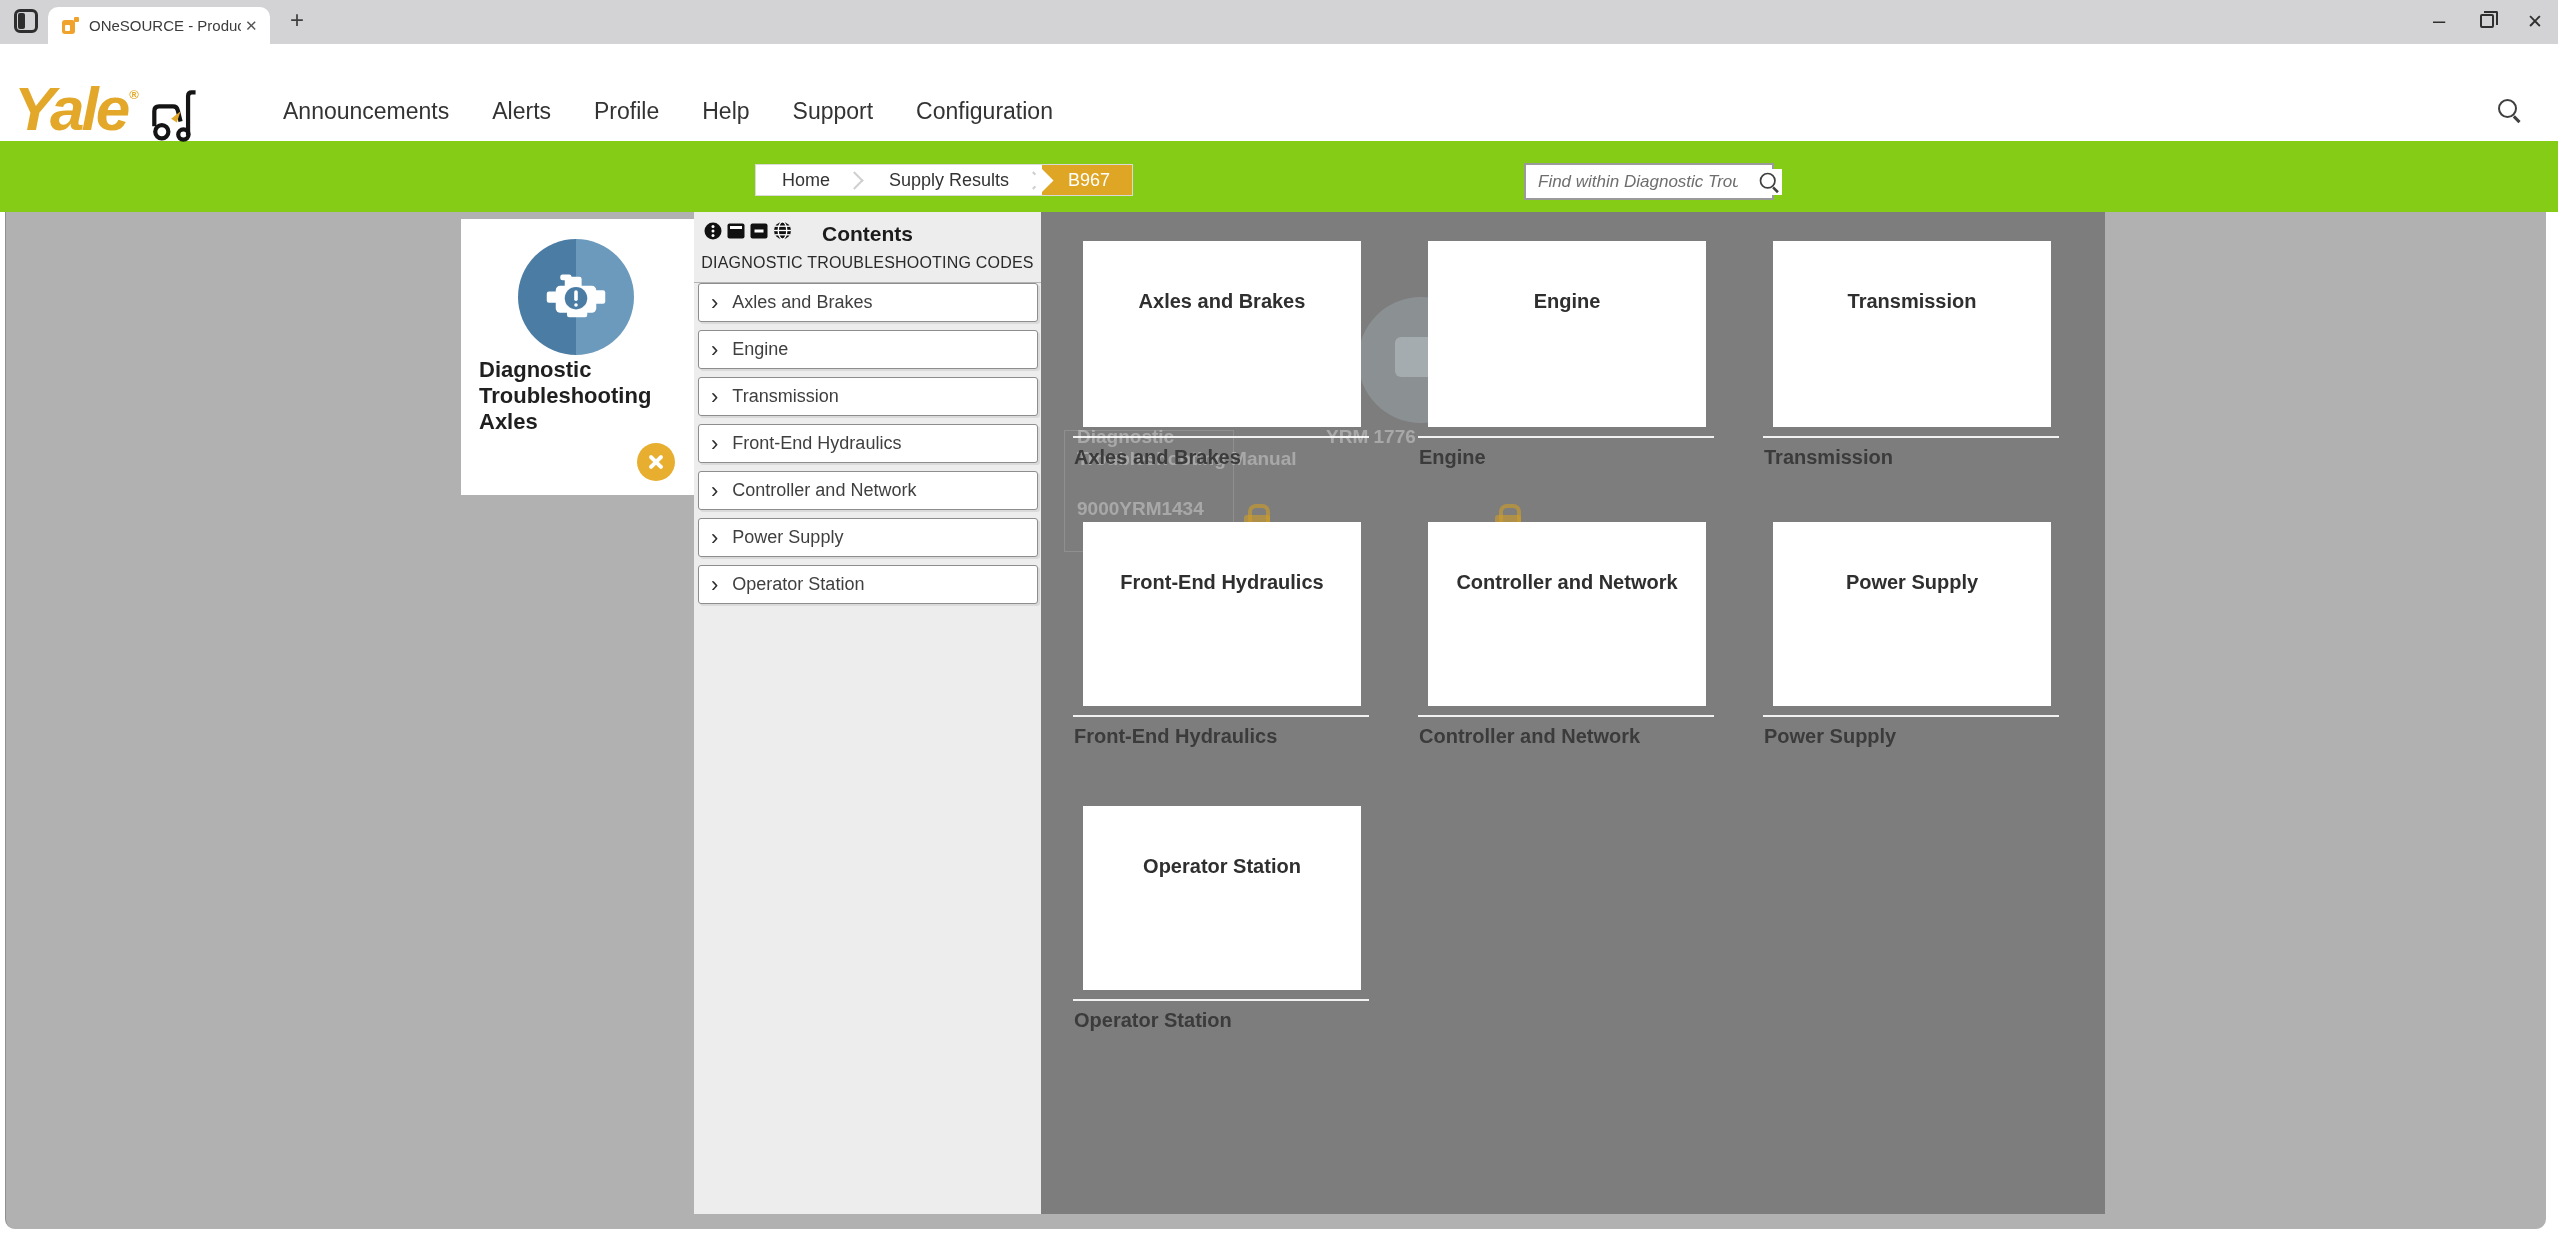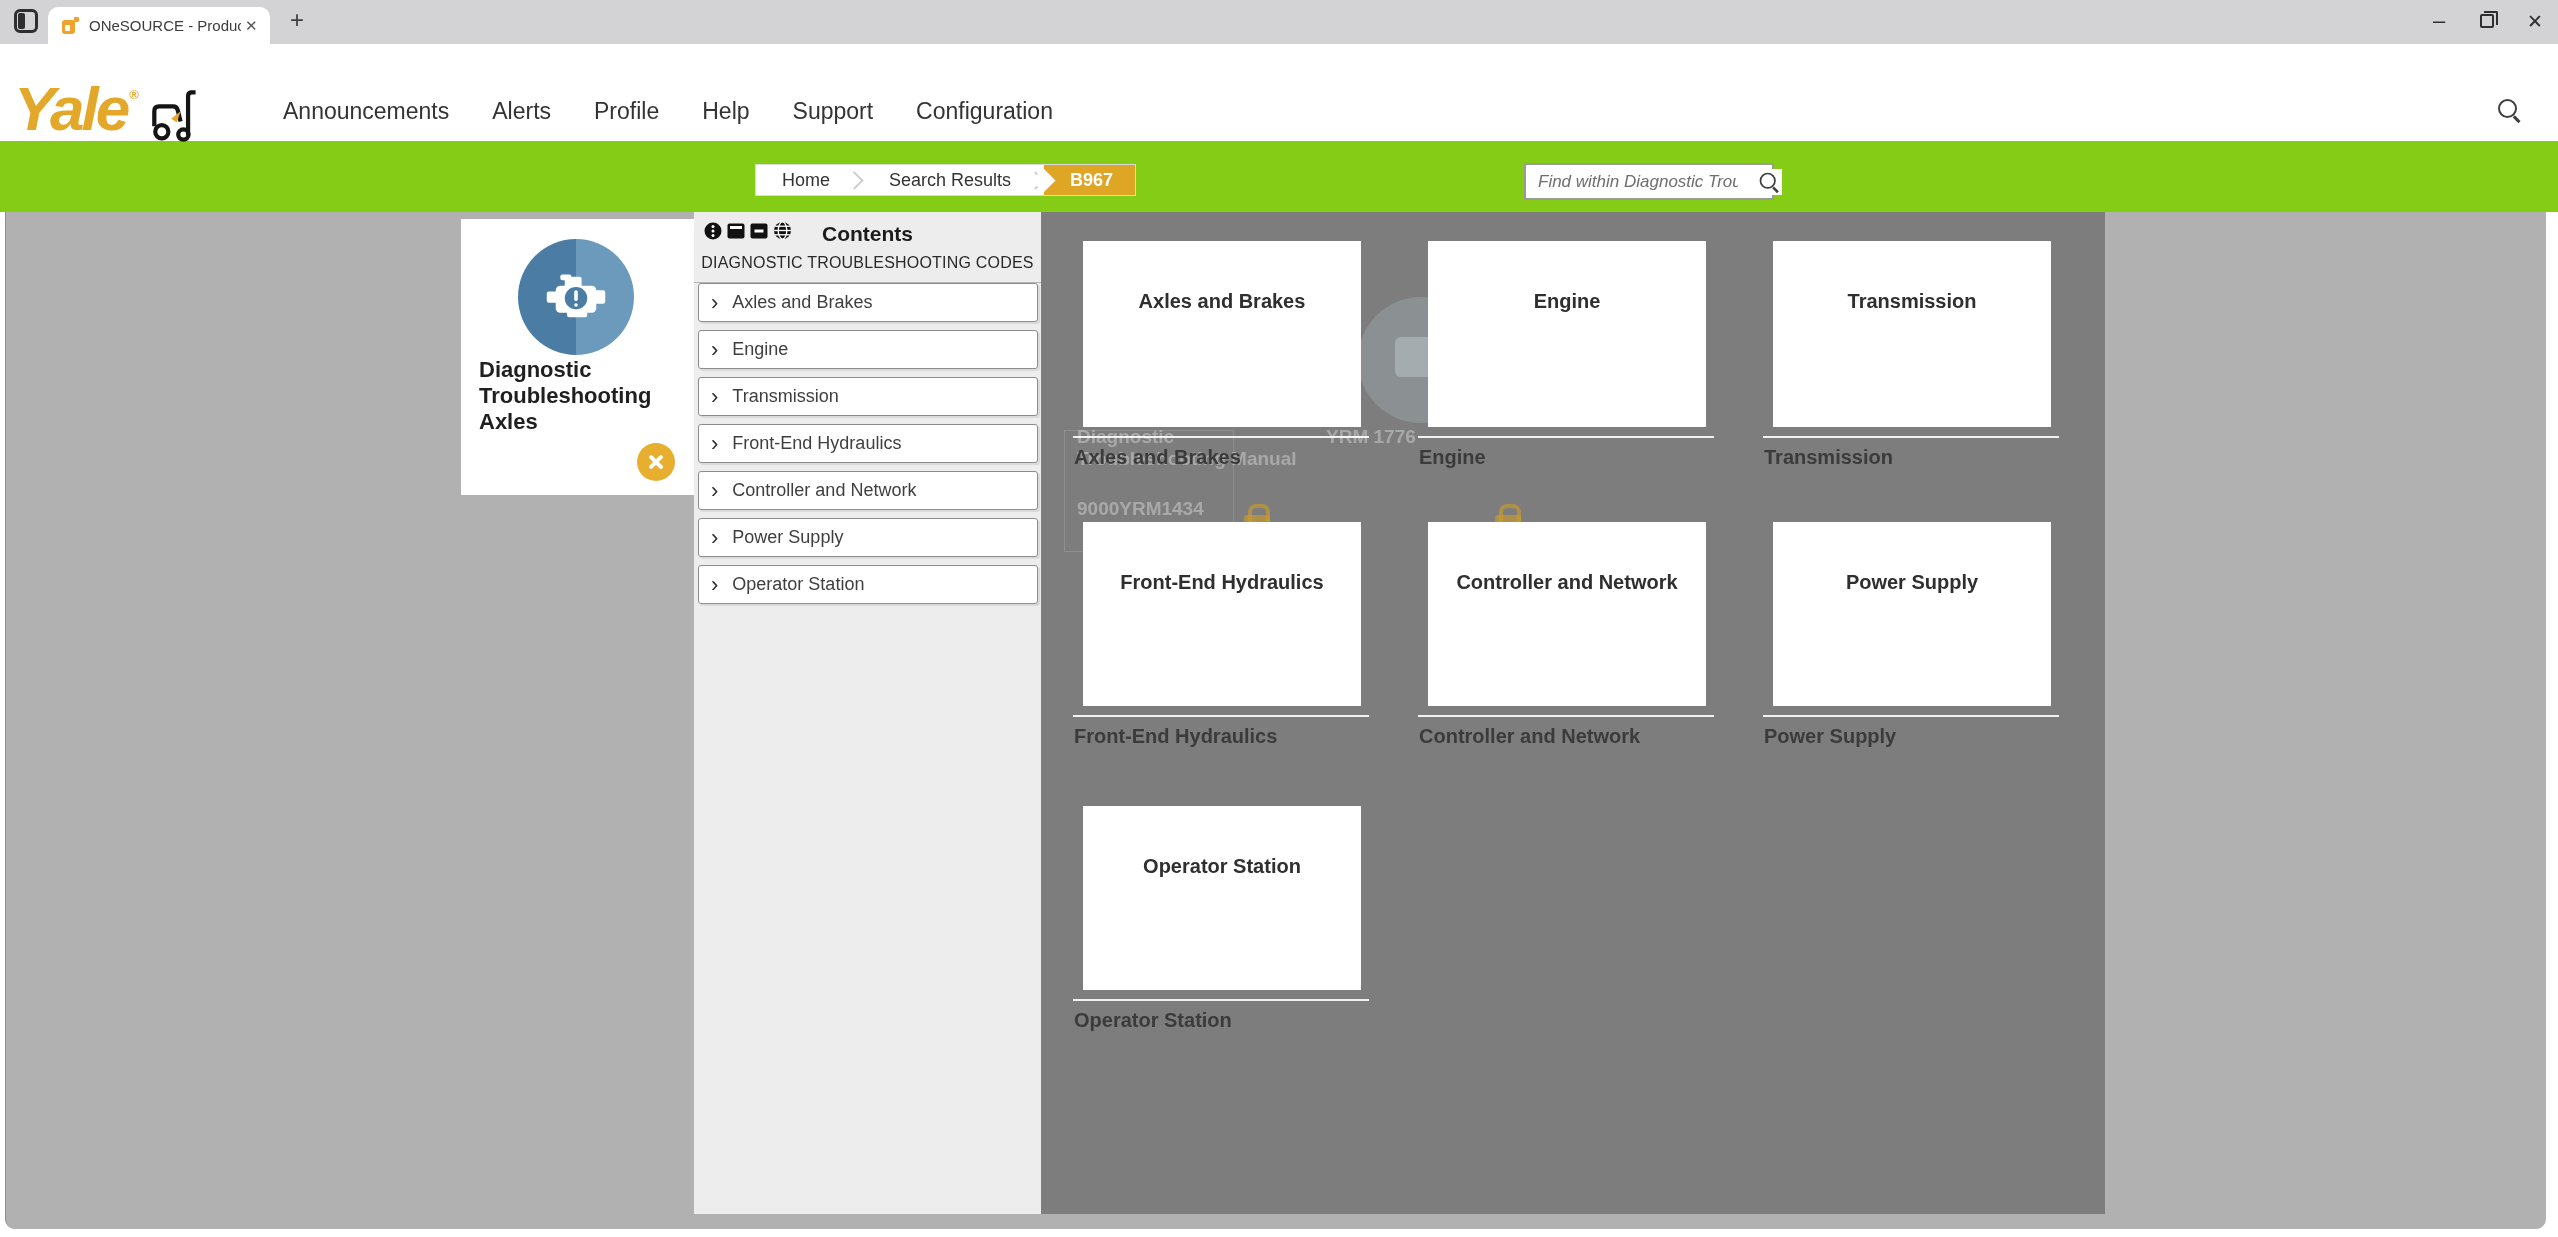--- a/index.html
+++ b/index.html
@@ -88,21 +88,21 @@
   .mag::after { content:""; position:absolute; left:18px; top:18px; width:8px; height:2.5px;
         background:#3f3f3f; transform:rotate(45deg); transform-origin:left center; }
 
   
   .bcrow { position:absolute; left:0; top:147px; width:2558px; height:65px; background:#84cc16; }
   .breadcrumb { position:absolute; left:755px; top:17px; height:32px; display:flex; align-items:stretch;
         border:1px solid #dadada; background:#fff; }
   .bc-item { display:flex; align-items:center; padding:0 26px; font-size:18px; color:#333; }
   .bc-sep { width:13px; height:13px; border-top:2px solid #cfcfcf; border-right:2px solid #cfcfcf;
         transform:rotate(45deg); align-self:center; margin:0 2px 0 -8px; }
-  .bc-active { background:#dfa626; color:#fff; position:relative; padding:0 22px 0 26px;font-weight:bold; }
+  .bc-active { background:#dfa626; color:#fff; position:relative; padding:0 22px 0 26px; }
   .bc-active::before { content:""; position:absolute; left:-9px; top:7px; width:17px; height:17px;
         background:#fff; transform:rotate(45deg); }
   .findwrap { position:absolute; left:1524px; top:16px; width:250px; height:37px; }
   .findwrap input { width:100%; height:100%; border:2px solid #9a9a9a; background:#fff; padding:0 34px 0 12px;
         font-size:17px; font-family:"Liberation Sans", sans-serif; color:#333; }
   .findwrap input::placeholder { font-style:italic; color:#6e6e6e; }
   .find-mag { position:absolute; right:-8px; top:6px; width:26px; height:26px; background:#fff; }
 
   
   .pagegray { position:absolute; left:5px; top:212px; width:2541px; height:1017px; background:#b1b1b1;
@@ -219,21 +219,21 @@
       <div class="nav-item">Support</div>
       <div class="nav-item">Configuration</div>
     </div>
   <span class="hdr-search"><span class="mag"></span></span>
 </div>
 
 <div class="bcrow">
   <div class="breadcrumb">
       <div class="bc-item">Home</div>
       <span class="bc-sep"></span>
-      <div class="bc-item">Search Results</div>
+      <div class="bc-item">Supply Results</div>
       <span class="bc-sep"></span>
       <div class="bc-item bc-active">B967</div>
     </div>
   <div class="findwrap">
     <input type="text" placeholder="Find within Diagnostic Troubl..." style="">
     <span class="find-mag"><span class="mag" style="transform:scale(0.85);"></span></span>
   </div>
 </div>
 
 <div class="pagegray">

